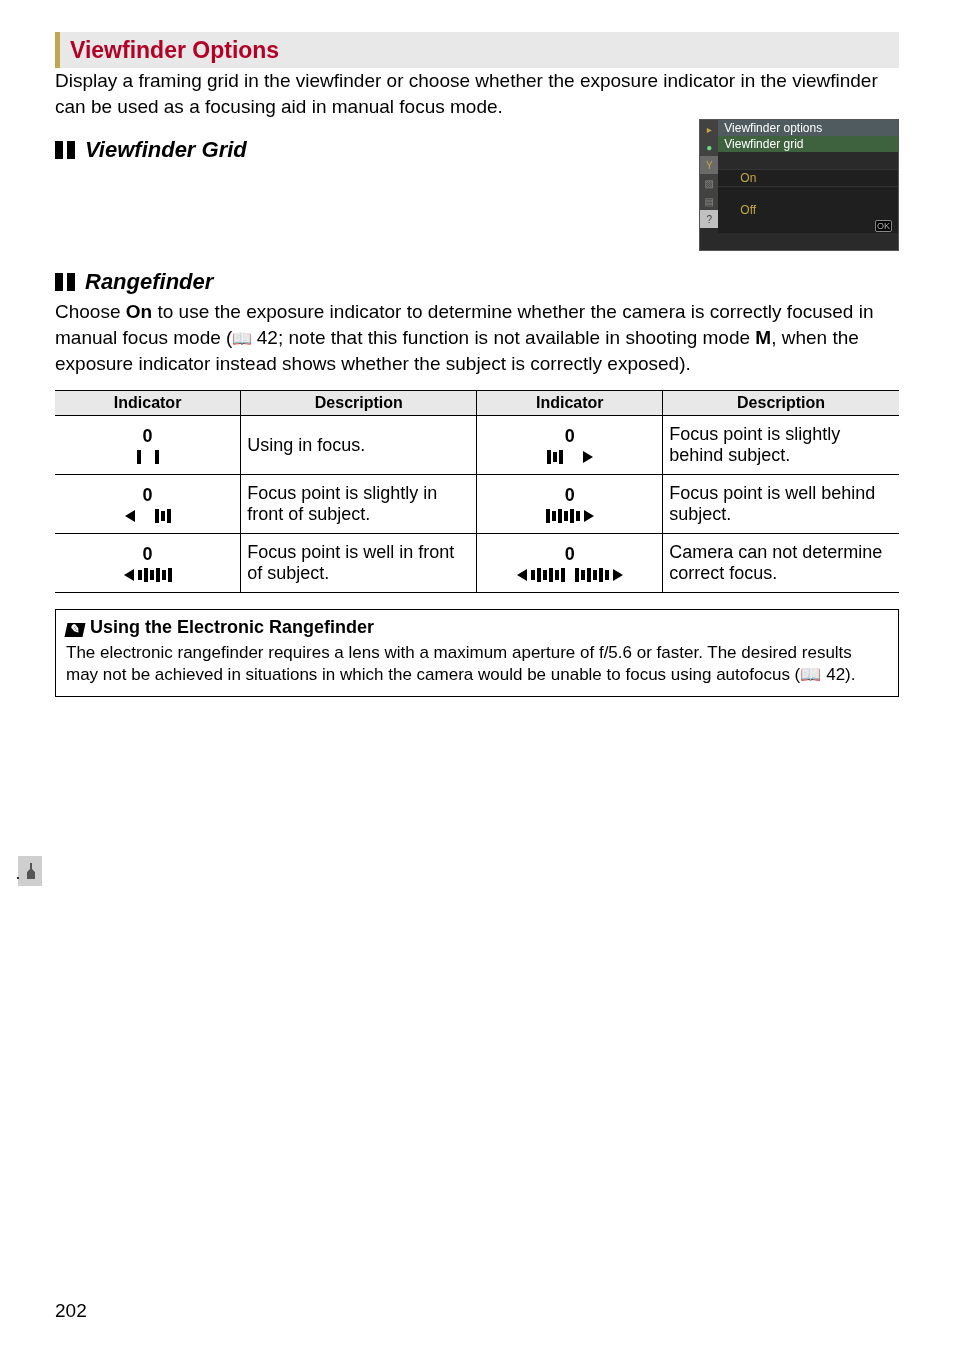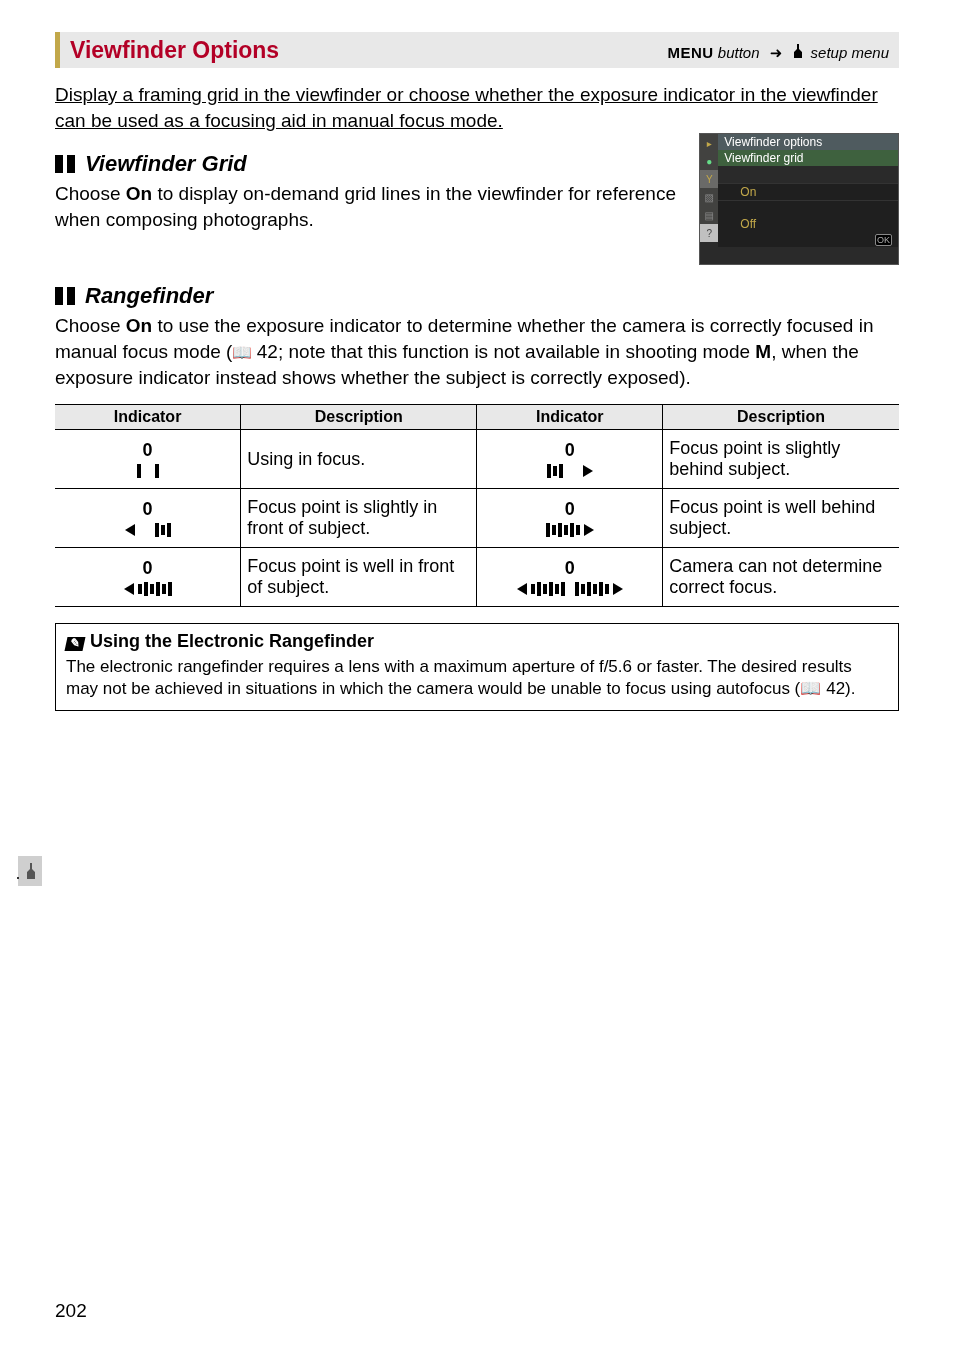--- a/index.html
+++ b/index.html
@@ -36,22 +36,20 @@
     padding-right: 10px;
     line-height: 36px;
   }
   .titlebar .menuline .m-menu { font-weight: bold; font-style: normal; font-family: inherit; letter-spacing: 0.5px; }
   .titlebar .menuline .m-arrow { font-style: normal; margin: 0 6px; }
   .titlebar .menuline .m-icon { font-style: normal; margin-right: 2px; }
 
   p.intro {
     font-size: 19px;
     line-height: 1.35;
-    margin-top: 14px;
-    text-decoration: underline;
   }
 
   .section-head {
     display: flex;
     align-items: center;
     margin-top: 18px;
   }
   .section-head .blocks {
     display: inline-flex;
     gap: 4px;
@@ -234,47 +232,33 @@
     left: 55px;
     bottom: 30px;
     font-size: 19px;
   }
 </style>
 </head>
 <body>
 
 <div class="titlebar">
   <span class="title">Viewfinder Options</span>
-  <span class="menuline">
-    <span class="m-menu">MENU</span>
-    <span>button</span>
-    <span class="m-arrow">➜</span>
-    <span class="m-icon">
-      <svg width="12" height="14" viewBox="0 0 12 14">
-          <path d="M5 0h2v5l3 3v6H2V8l3-3z" fill="#000"></path>
-        </svg>
-    </span>
-    <span>setup menu</span>
-  </span>
 </div>
 
 <p class="intro">Display a framing grid in the viewfinder or choose whether the exposure indicator in the viewfinder can be used as a focusing aid in manual focus mode.</p>
 
 <div class="fig-row">
   <div class="text-col">
     <div class="section-head">
       <span class="blocks">
           <span></span>
           <span></span>
         </span>
       <span class="label">Viewfinder Grid</span>
     </div>
-    <p class="section-body">
-      <span>Choose </span><strong>On</strong><span> to display on-demand grid lines in the viewfinder for reference when composing photographs.</span>
-    </p>
   </div>
 
   <div class="camera-menu">
     <div class="cm-top">
       <div class="cm-tabs">
         <div class="t1">▸</div>
         <div class="t2">●</div>
         <div class="t3">Y</div>
         <div class="t4">▧</div>
         <div class="t5">▤</div>

